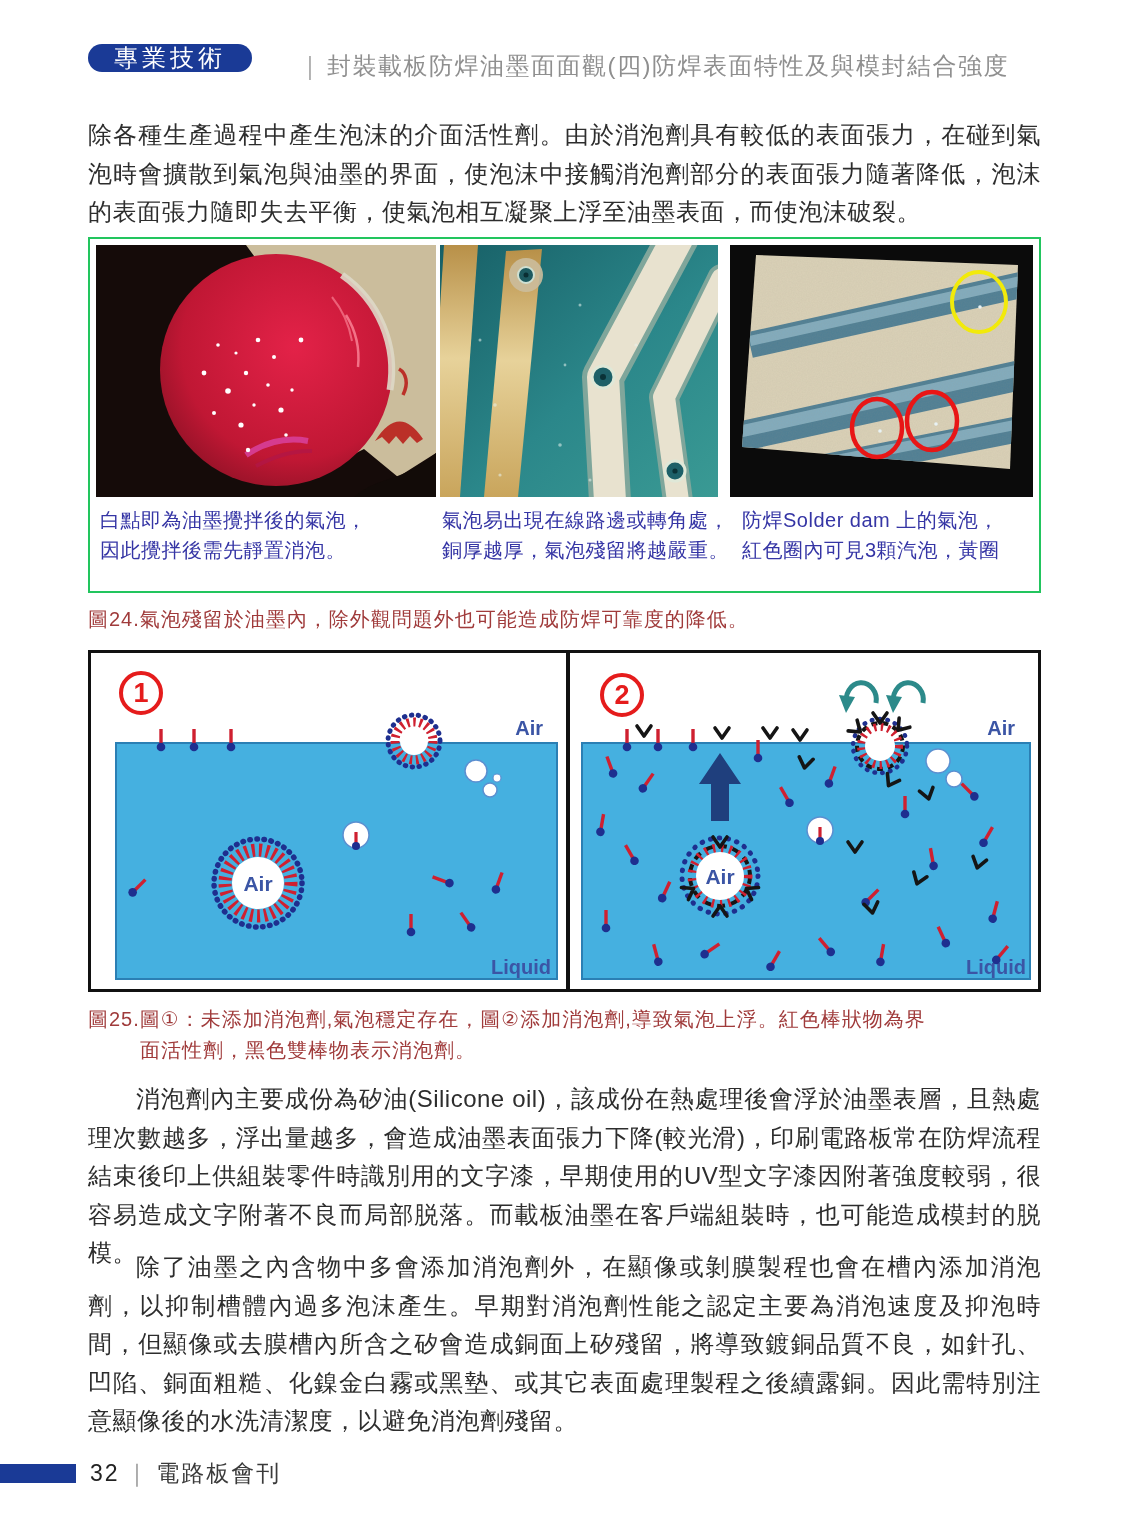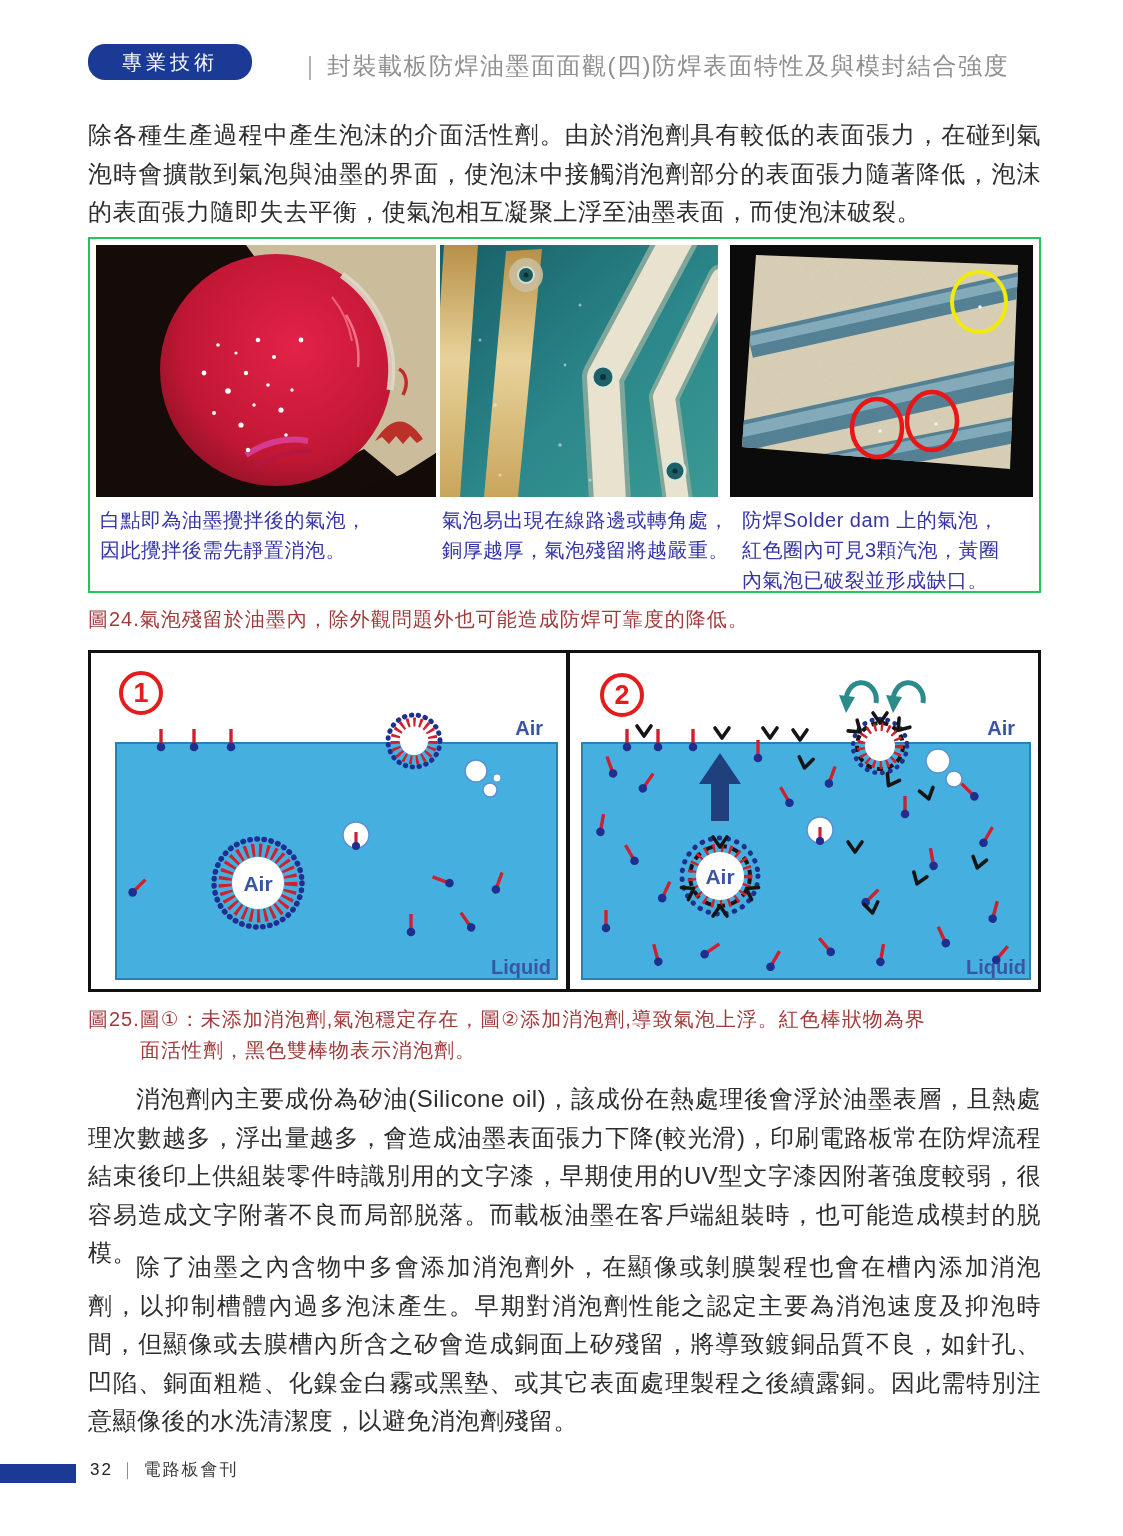--- a/index.html
+++ b/index.html
@@ -1,20 +1,20 @@
 <!DOCTYPE html>
 <html><head>
 <meta charset="utf-8">
 <style>
   html,body{margin:0;padding:0;background:#ffffff;}
   .page{position:relative;width:1123px;height:1536px;background:#ffffff;overflow:hidden;
         font-family:"Liberation Sans","DejaVu Sans",sans-serif;}
   
-  .badge{position:absolute;left:88px;top:44px;width:164px;height:36px;background:#1a3a96;
-         border-radius:17px;color:#ffffff;font-size:20px;letter-spacing:4px;
+  .badge{position:absolute;left:88px;top:44px;width:164px;height:28px;background:#1a3a96;
+         border-radius:17px;color:#ffffff;font-size:24px;letter-spacing:4px;
          display:flex;align-items:center;justify-content:center;}
   .doc-title{position:absolute;left:260px;top:50px;font-size:24px;color:#8f8f8f;letter-spacing:1.5px;white-space:nowrap;margin-left:38px;}
   .doc-title .sep{color:#9a9a9a;margin-right:4px;}
   
   .para{position:absolute;left:88px;width:953px;font-size:24px;line-height:38.5px;color:#2d2d2d;
         text-align:justify;text-justify:inter-character;letter-spacing:0.5px;}
   .para.indent{text-indent:2em;}
   #para1{top:116px;} #para2{top:1080px;} #para3{top:1236px;margin-top:12px;}
   
   .fig24{position:absolute;left:88px;top:237px;width:953px;height:356px;border:2px solid #22c55e;
@@ -27,21 +27,21 @@
   .cap-indent{padding-left:52px;}
   
   .fig25{position:absolute;left:88px;top:650px;width:953px;height:342px;border:3px solid #111111;
          background:#ffffff;box-sizing:border-box;}
   .panel{position:absolute;top:0;height:336px;}
   #panel1{left:0;width:471px;}
   #panel2{left:479px;width:470px;}
   .vdivider{position:absolute;left:475px;top:0;width:4px;height:336px;background:#111111;}
   
   .footer-bar{position:absolute;left:0;top:1464px;width:76px;height:19px;background:#1a3a96;}
-  .footer-text{position:absolute;left:90px;top:1458px;font-size:17px;color:#222222;letter-spacing:2px;white-space:nowrap;}
+  .footer-text{position:absolute;left:90px;top:1458px;font-size:23px;color:#222222;letter-spacing:2px;white-space:nowrap;}
   .footer-text .sep{color:#8f8f8f;padding:0 6px;}
   .footer-text .journal{color:#3a3a3a;}
 </style>
 </head>
 <body>
 
 <svg width="0" height="0" style="position:absolute" aria-hidden="true">
   <defs>
     <g id="surf">
       <line x1="0" y1="-9" x2="0" y2="6" stroke="#cf2030" stroke-width="3.4"></line>
@@ -184,21 +184,20 @@
       <div>白點即為油墨攪拌後的氣泡，</div>
       <div>因此攪拌後需先靜置消泡。</div>
     </div>
     <div class="pcap" style="left:352px">
       <div>氣泡易出現在線路邊或轉角處，</div>
       <div>銅厚越厚，氣泡殘留將越嚴重。</div>
     </div>
     <div class="pcap" style="left:652px">
       <div>防焊Solder dam 上的氣泡，</div>
       <div>紅色圈內可見3顆汽泡，黃圈</div>
-      <div>內氣泡已破裂並形成缺口。</div>
     </div>
   </div>
 
   <div class="figcap" id="fig24cap">圖24.氣泡殘留於油墨內，除外觀問題外也可能造成防焊可靠度的降低。</div>
 
   <div class="fig25">
 
     <svg class="panel" id="panel1" viewBox="0 0 471 336">
       <g>
         <circle cx="50" cy="40" r="20" stroke="#e51c1c" stroke-width="4" fill="none"></circle>

